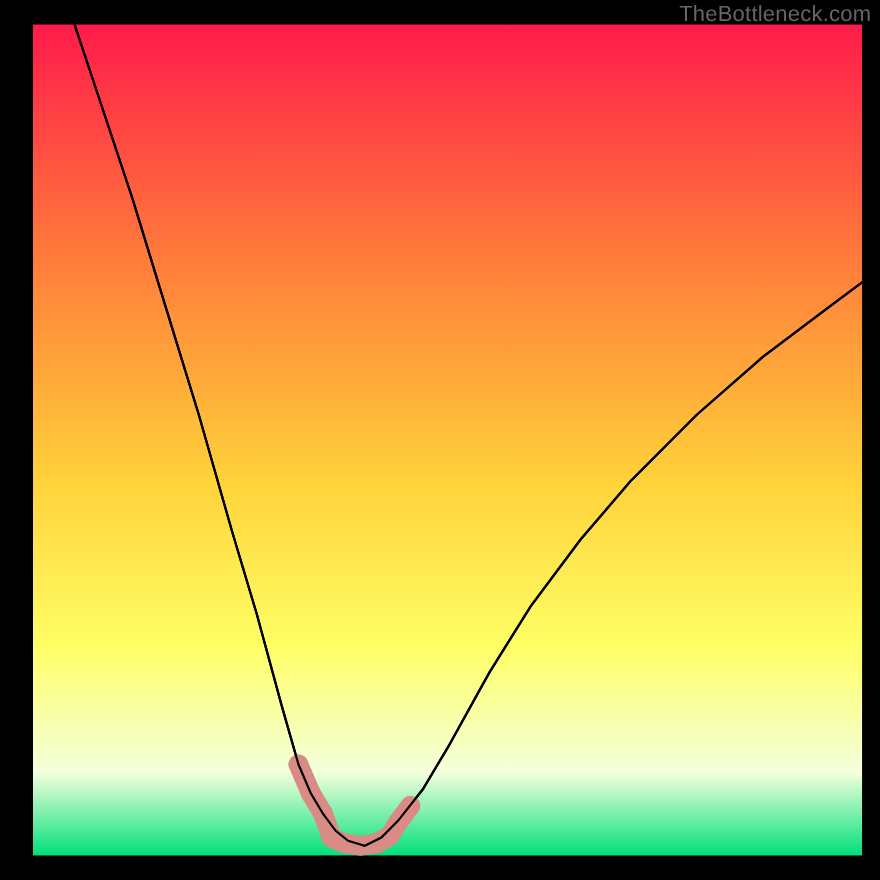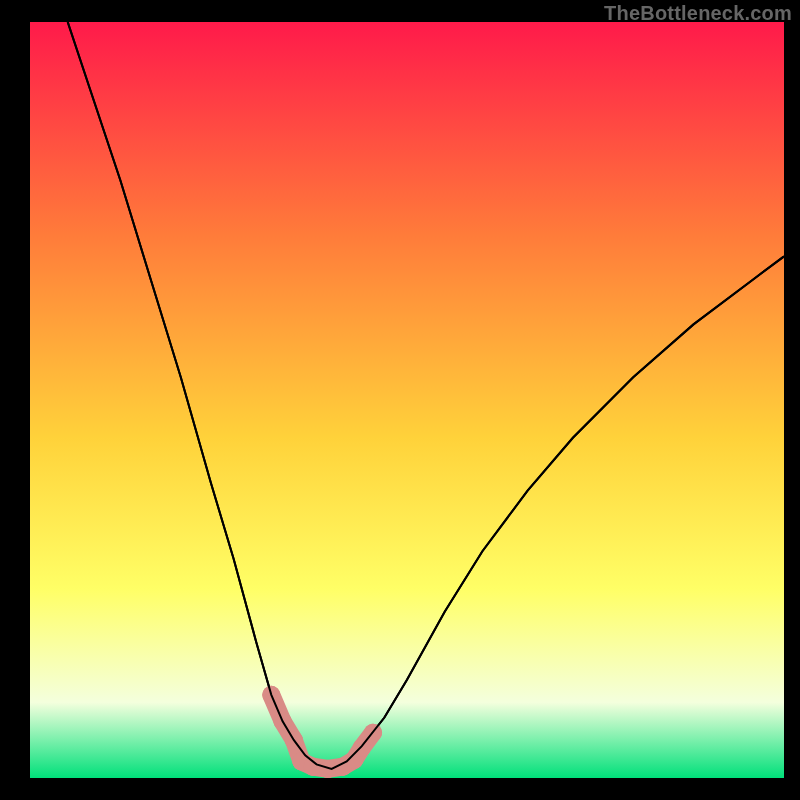--- a/index.html
+++ b/index.html
@@ -27,21 +27,21 @@
     height: 756px;
     overflow: hidden;
   }
   .watermark {
     position: absolute;
     top: 2px;
     right: 8px;
     color: #666;
     font-size: 20px;
     letter-spacing: 0.2px;
-    font-weight: 700;
+    font-weight: 400;
   }
   svg {
     display: block;
   }
 </style>
 </head>
 <body>
 
 <div class="frame">
   <div class="watermark">TheBottleneck.com</div>

